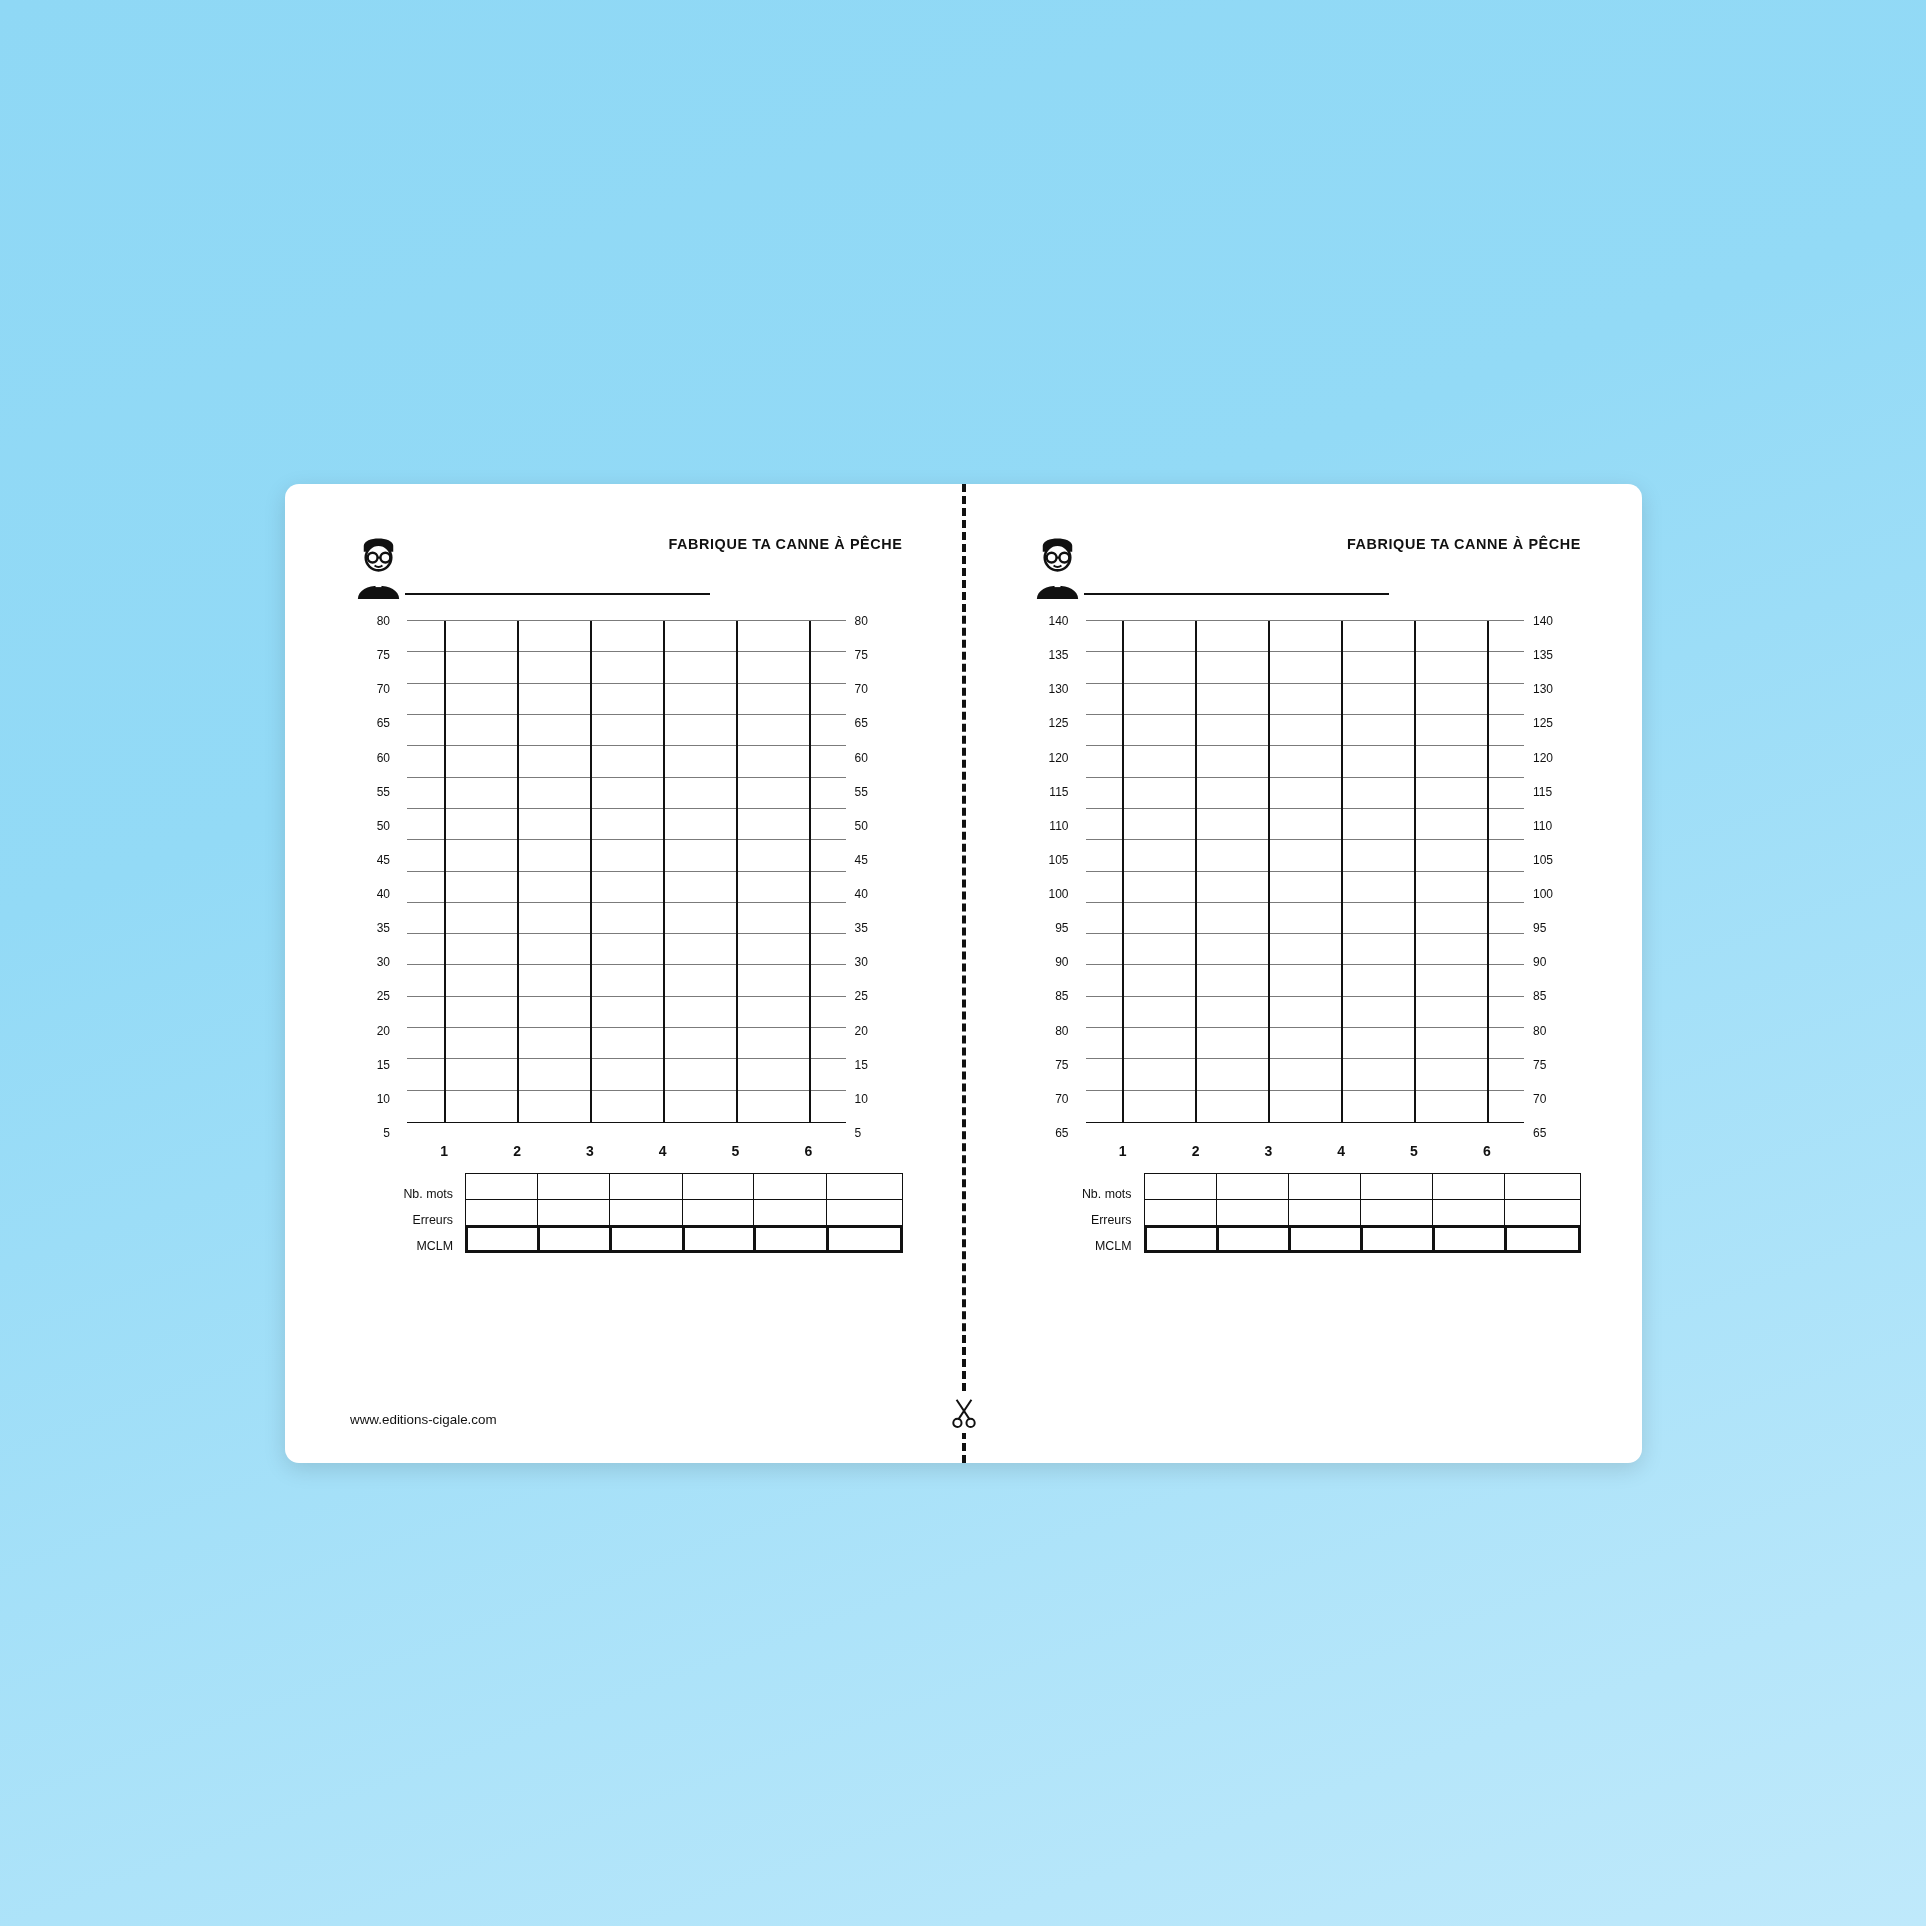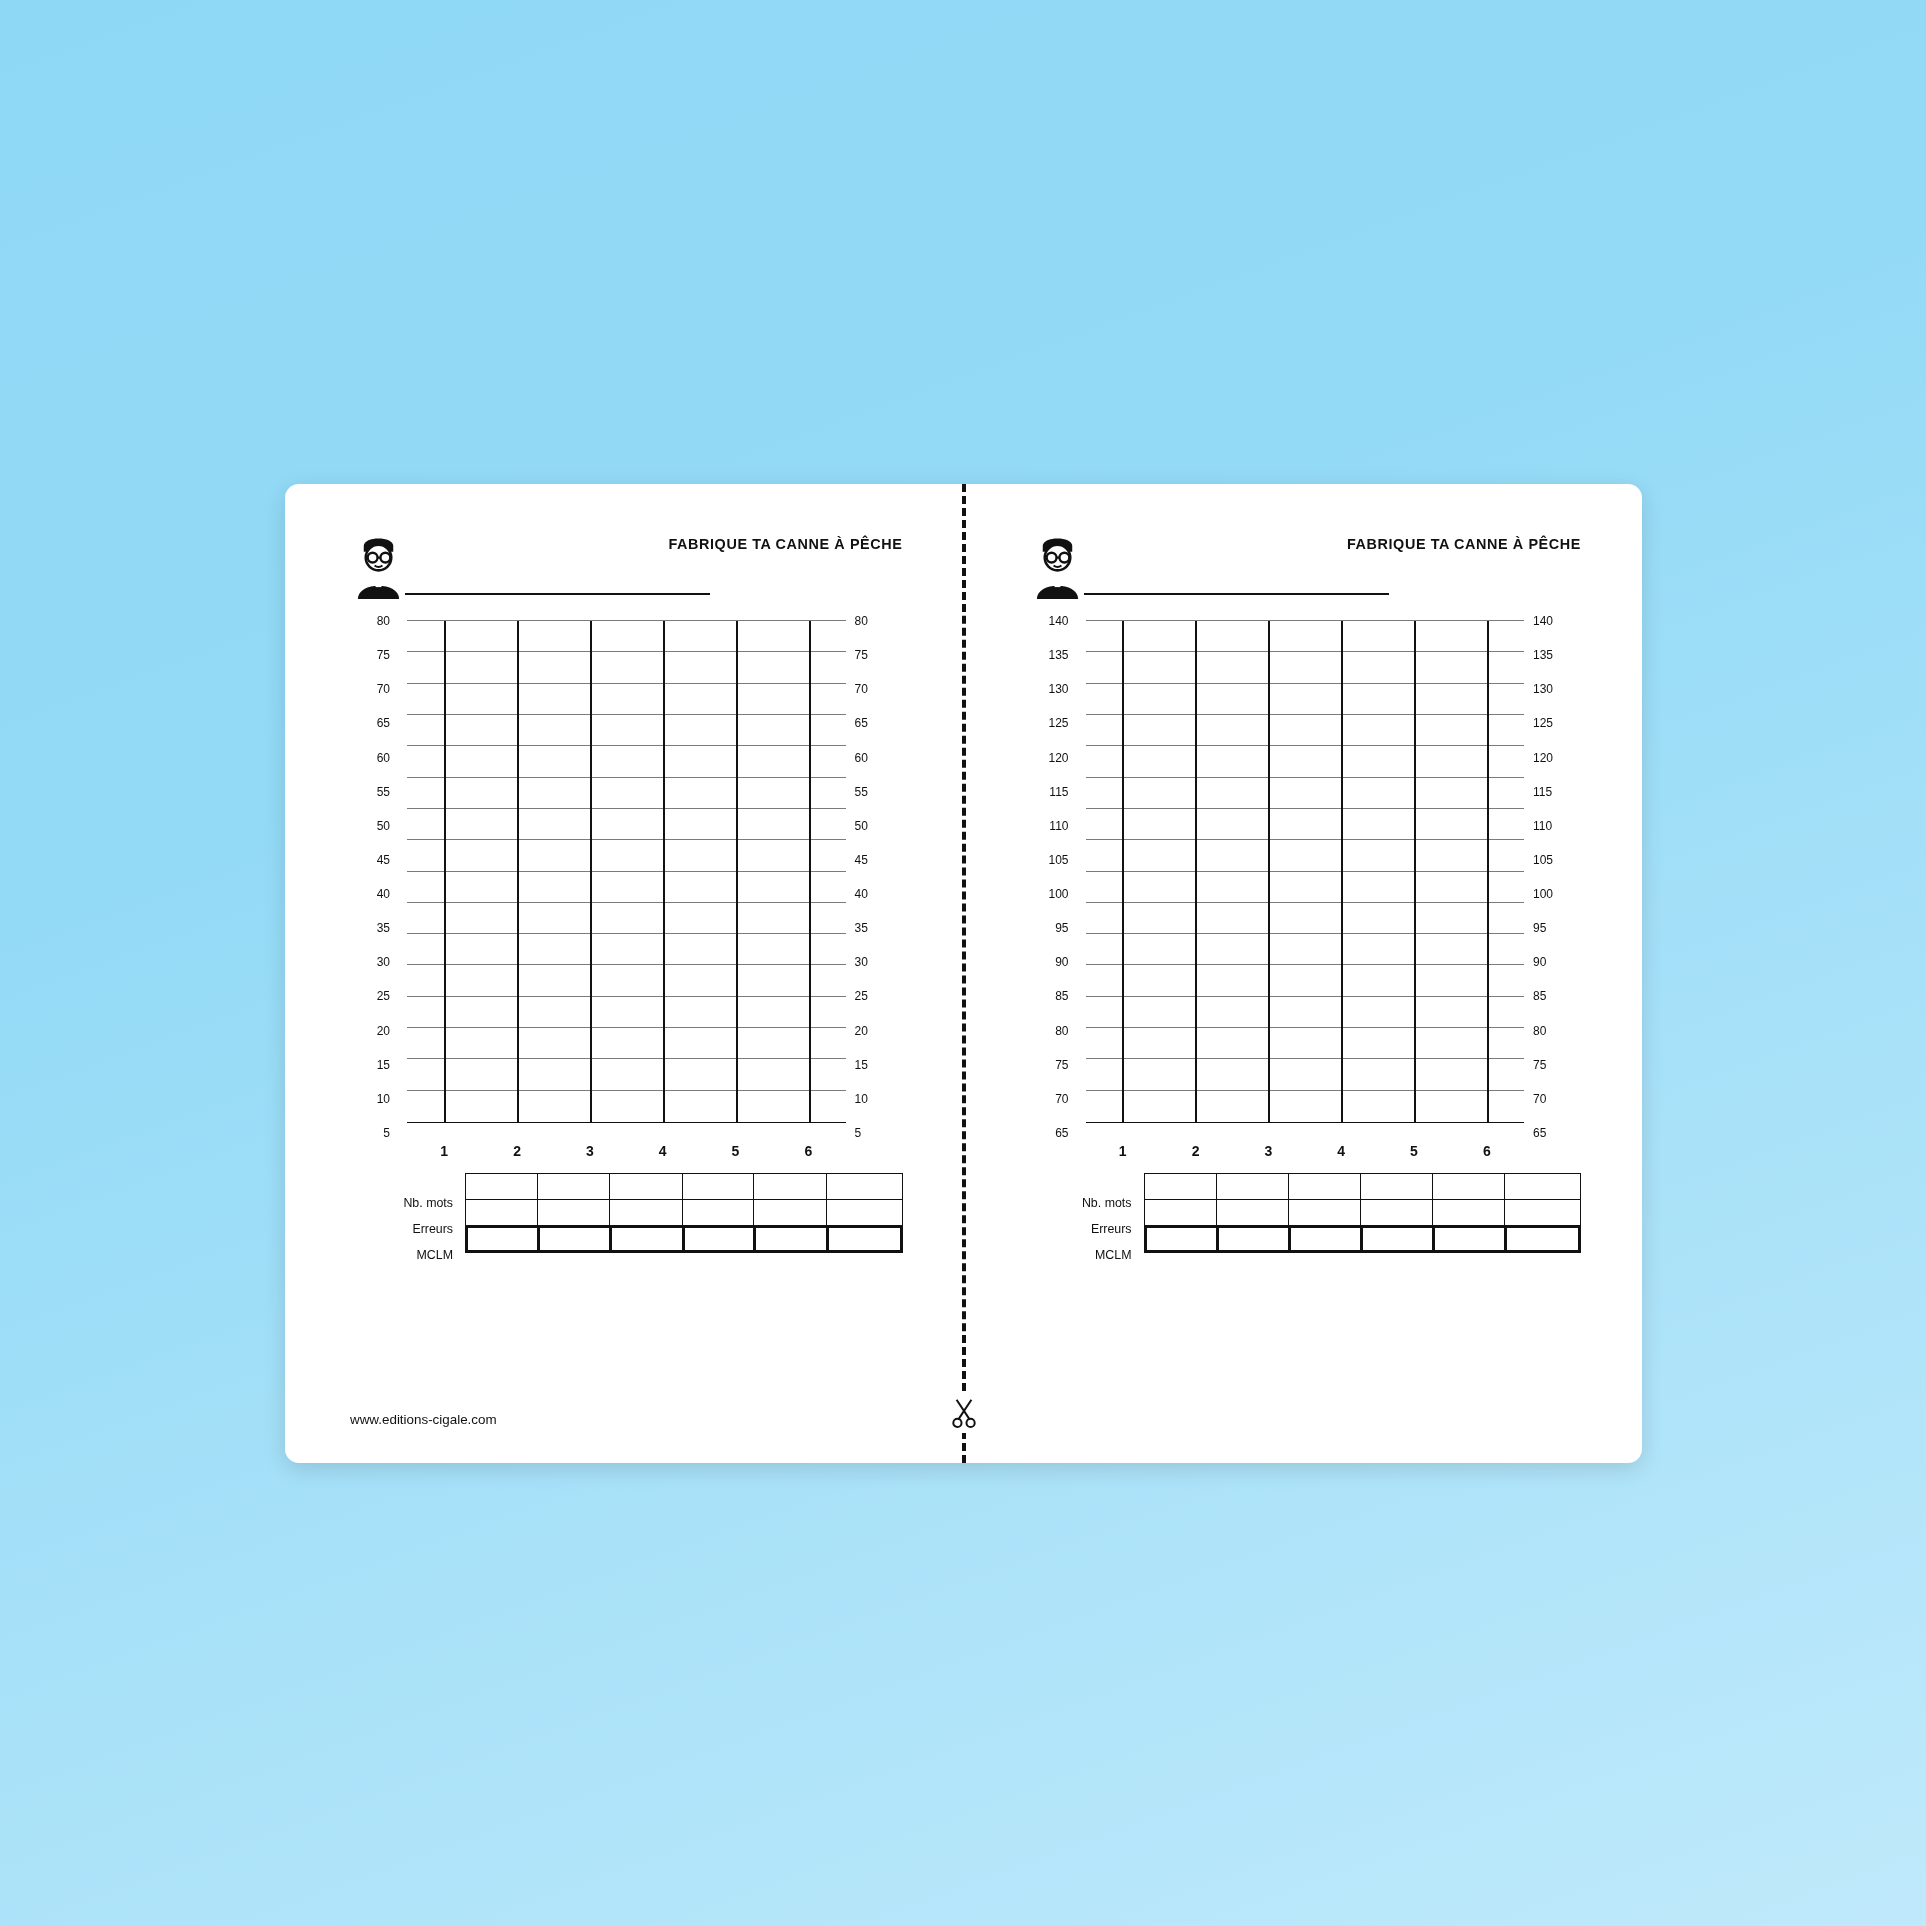--- a/index.html
+++ b/index.html
@@ -132,21 +132,21 @@
 
   
   .table-wrap {
     position: relative;
     margin-top: 6px;
     height: 85px;
   }
   .row-labels {
     position: absolute;
     left: 0;
-    top: 17px;
+    top: 8px;
     width: 109px;
   }
   .row-label {
     font-size: 12.4px;
     color: #111;
     height: 26px;
     line-height: 26px;
     text-align: right;
     padding-right: 6px;
     box-sizing: border-box;

